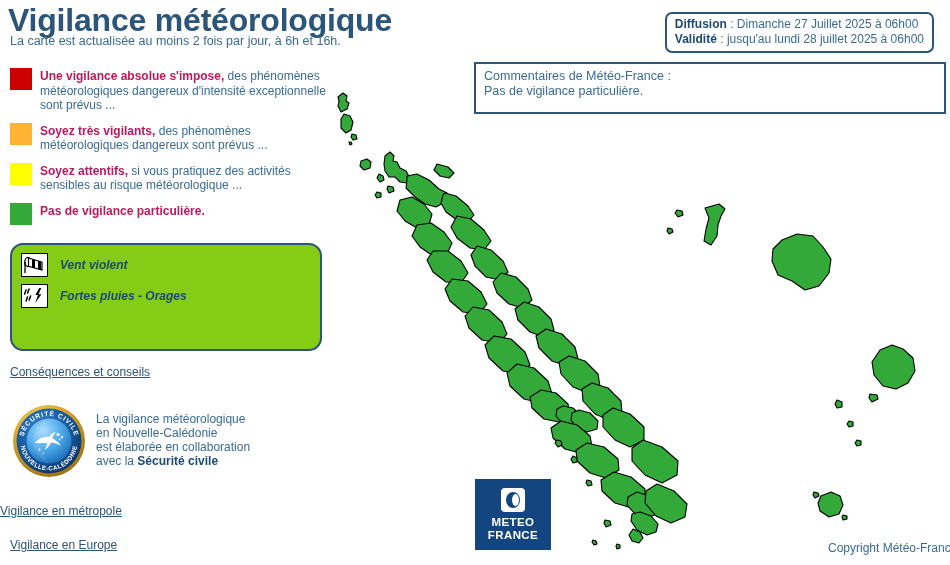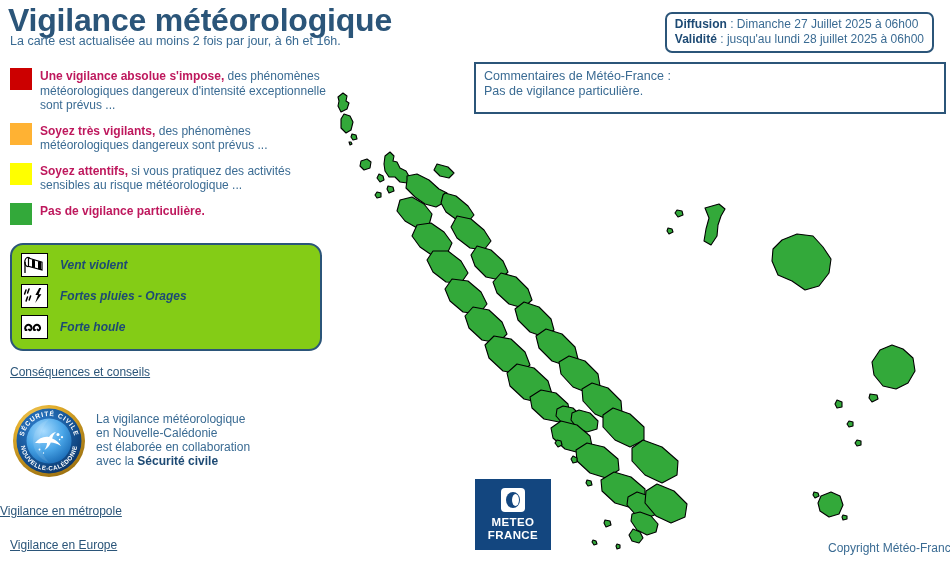--- a/index.html
+++ b/index.html
@@ -177,29 +177,20 @@
           <path d="M4 5 L2.6 9" stroke="#000" stroke-width="1.5" stroke-linecap="round"></path>
           <path d="M7 4 L5.6 8" stroke="#000" stroke-width="1.5" stroke-linecap="round"></path>
           <path d="M5.5 12 L4.1 16" stroke="#000" stroke-width="1.5" stroke-linecap="round"></path>
           <path d="M8.6 11 L7.2 15" stroke="#000" stroke-width="1.5" stroke-linecap="round"></path>
           <path d="M17.2 3 L13.4 10 L16 10 L13.2 18 L19.4 9.2 L16.6 9.2 L19.2 3 Z" fill="#000"></path>
         </svg>
       </div>
       <div class="phen-label">Fortes pluies - Orages</div>
     </div>
 
-    <div class="phen-row">
-      <div class="phen-icon">
-        <svg viewBox="0 0 25 22" width="25" height="22">
-          <path d="M4.5 14 C3 14 2.5 11 4.5 9.5 C6.5 8 9 9 9.5 11.5 C10 14 8 15 7 13.5" fill="none" stroke="#000" stroke-width="2.1" stroke-linecap="round"></path>
-          <path d="M13 14 C11.5 14 11 11 13 9.5 C15 8 17.5 9 18 11.5 C18.5 14 16.5 15 15.5 13.5" fill="none" stroke="#000" stroke-width="2.1" stroke-linecap="round"></path>
-        </svg>
-      </div>
-      <div class="phen-label">Forte houle</div>
-    </div>
 
   </div>
 
   <a class="link" id="link-consequences">Conséquences et conseils</a>
   <a class="link" id="link-metropole">Vigilance en métropole</a>
   <a class="link" id="link-europe">Vigilance en Europe</a>
 
   <div id="secu-block">
     <div id="secu-logo">
       <svg viewBox="0 0 74 74" width="74" height="74">

